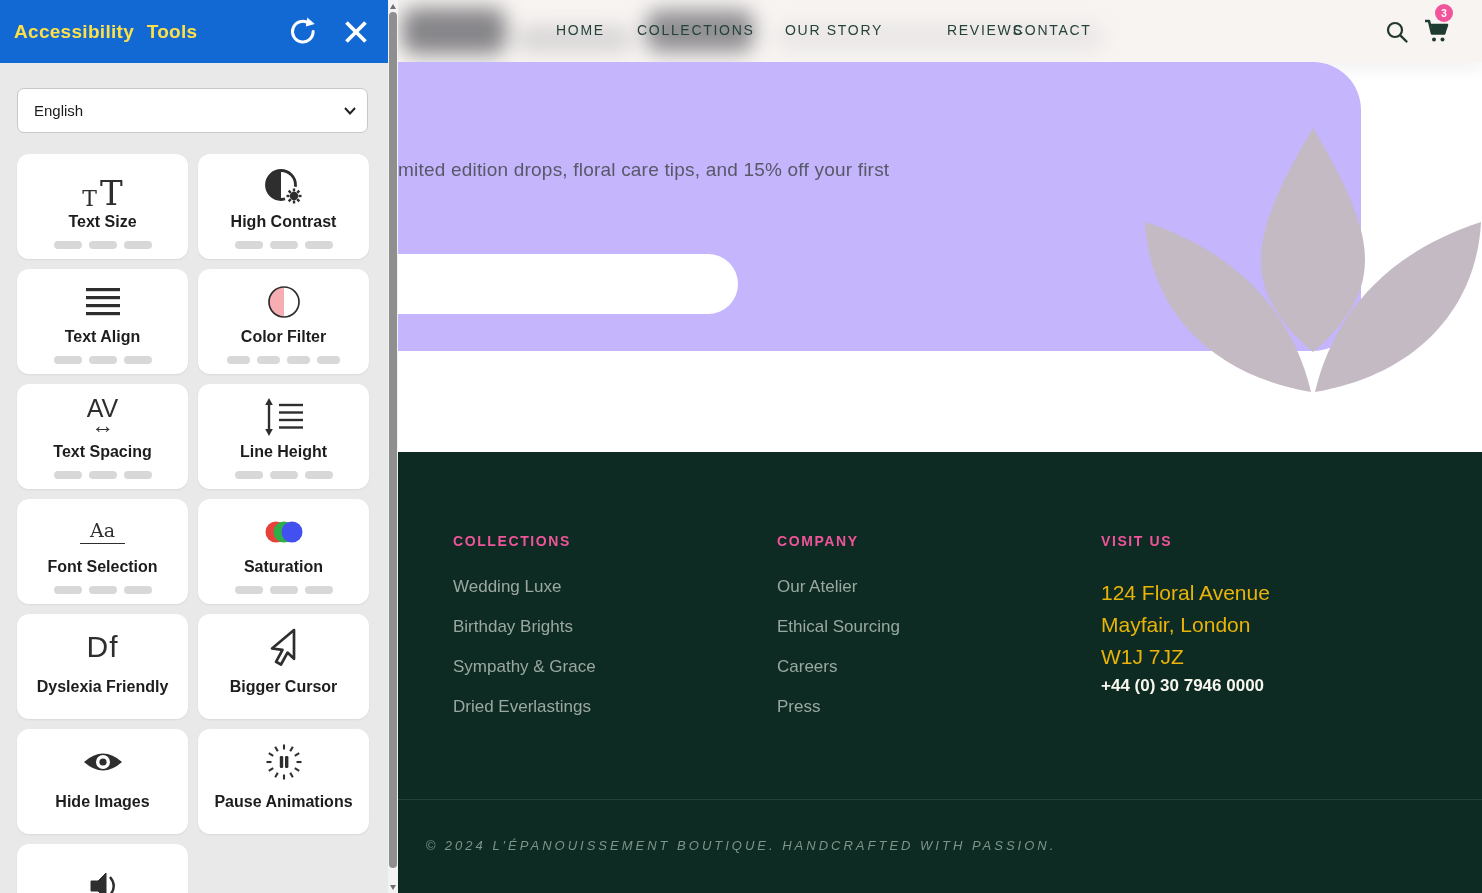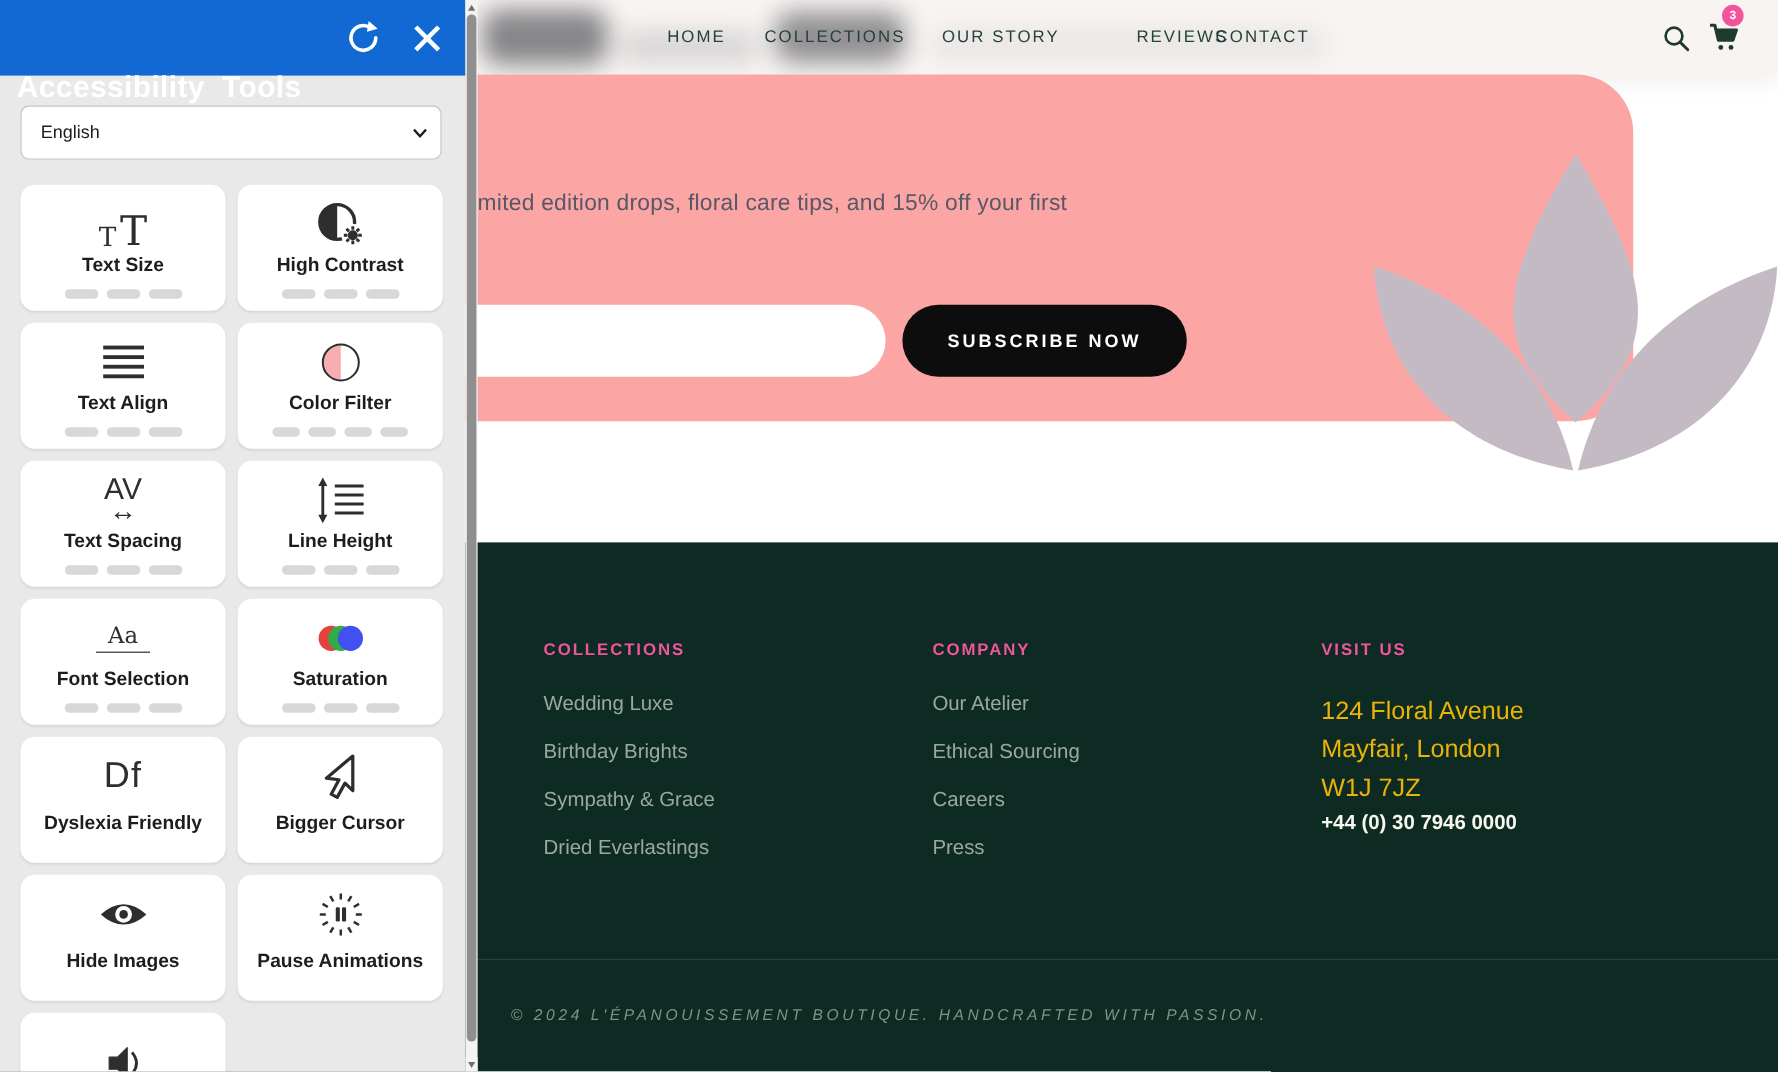--- a/index.html
+++ b/index.html
@@ -22,21 +22,21 @@
   .nav-home{left:556px;} .nav-collections{left:637px;} .nav-story{left:785px;}
   .nav-reviews{left:908px;margin-left:39px;} .nav-contact{left:1013px;}
   .icon-btn { position:absolute; z-index:2; cursor:pointer; }
   .search-btn{ left:1384px; top:19px; width:26px; height:26px; }
   .cart-btn{ left:1424px; top:18px; width:26px; height:26px; }
   .cart-badge{ position:absolute; left:1435px; top:4px; width:18px; height:18px; border-radius:50%;
                background:#f2549b; color:#fff; font-size:10px; font-weight:bold;
                display:flex; align-items:center; justify-content:center; z-index:3; }
 
   .hero { position:absolute; left:121px; top:62px; width:1240px; height:289px;
-          background:#fca5a5; border-radius:48px; }
+          background:#c4b5fd; border-radius:48px; }
   .hero-text { position:absolute; left:277px; top:97px; font-size:19px; color:#585867;
                letter-spacing:.2px; white-space:nowrap; }
   .email-input { position:absolute; left:180px; top:192px; width:437px; height:60px;
                  border:none; border-radius:30px; background:#ffffff; padding:0 26px;
                  font-size:16px; color:#444; outline:none; }
   .subscribe-btn { position:absolute; left:631px; top:192px; width:237px; height:60px;
                    border:none; border-radius:30px; background:#0d0d0d; color:#ffffff;
                    font-size:15px; font-weight:bold; letter-spacing:2.5px; cursor:pointer;
                    display:flex; align-items:center; justify-content:center;
                    font-family:"Liberation Sans", sans-serif; }
@@ -55,22 +55,22 @@
   .faddr-0{top:48px;} .faddr-1{top:80px;} .faddr-2{top:112px;}
   .fphone { position:absolute; left:0; top:143px; font-size:17px; font-weight:bold;
             color:#f7f7ee; white-space:nowrap; cursor:pointer; }
   .copyright { position:absolute; left:0; top:386px; width:100%; text-align:center;
                font-size:13px; letter-spacing:3px; color:#7e948a;font-style:italic; }
 
   
   .panel { position:absolute; left:0; top:0; width:388px; height:893px; background:#e9e9e9;
            z-index:10; overflow:hidden; }
   .panel-header { position:absolute; left:0; top:0; width:100%; height:63px; background:#1269d3; }
-  .panel-title { position:absolute; left:14px; top:21px; color:#ffffff; font-size:25px;
-                 font-weight:bold; word-spacing:7px; letter-spacing:.3px;margin-top:38px; }
+  .panel-title { position:absolute; left:14px; top:21px; color:#fde047; font-size:19px;
+                 font-weight:bold; word-spacing:7px; letter-spacing:.3px; }
   .hdr-btn { position:absolute; top:16px; width:32px; height:32px; cursor:pointer;
              display:flex; align-items:center; justify-content:center; }
   .refresh-btn{ left:287px; } .close-btn{ left:340px; }
 
   .lang-wrap { position:absolute; left:17px; top:88px; width:351px; height:45px;
                background:#ffffff; border:1px solid #c7c7c7; border-radius:7px; }
   .lang-wrap select { width:100%; height:100%; border:none; background:transparent;
                       -webkit-appearance:none; appearance:none; padding-left:16px;
                       font-size:15px; color:#1c1c1c; outline:none; cursor:pointer;
                       font-family:"Liberation Sans", sans-serif; }
@@ -139,21 +139,20 @@
         <rect x="7.5" y="7" width="14" height="8.5" fill="#1f3a31"></rect>
         <circle cx="10" cy="21.5" r="2" fill="#1f3a31"></circle>
         <circle cx="18.5" cy="21.5" r="2" fill="#1f3a31"></circle>
       </svg>
     </div>
     <div class="cart-badge">3</div>
 
     <div class="hero">
       <div class="hero-text">mited edition drops, floral care tips, and 15% off your first</div>
       <input class="email-input" type="text" style="">
-      <button class="subscribe-btn">SUBSCRIBE NOW</button>
       <div class="lotus">
         <svg width="340" height="266" viewBox="0 0 340 266">
           <path d="M170 0 C138 54 118 96 118 132 C118 172 144 202 170 224 C196 202 222 172 222 132 C222 96 202 54 170 0 Z" fill="#c4bac3"></path>
           <path d="M2 94 C6 176 62 246 168 264 C152 196 106 128 2 94 Z" fill="#c4bac3"></path>
           <path d="M338 94 C334 176 278 246 172 264 C188 196 234 128 338 94 Z" fill="#c4bac3"></path>
         </svg>
       </div>
     </div>
 
     <div class="footer">

